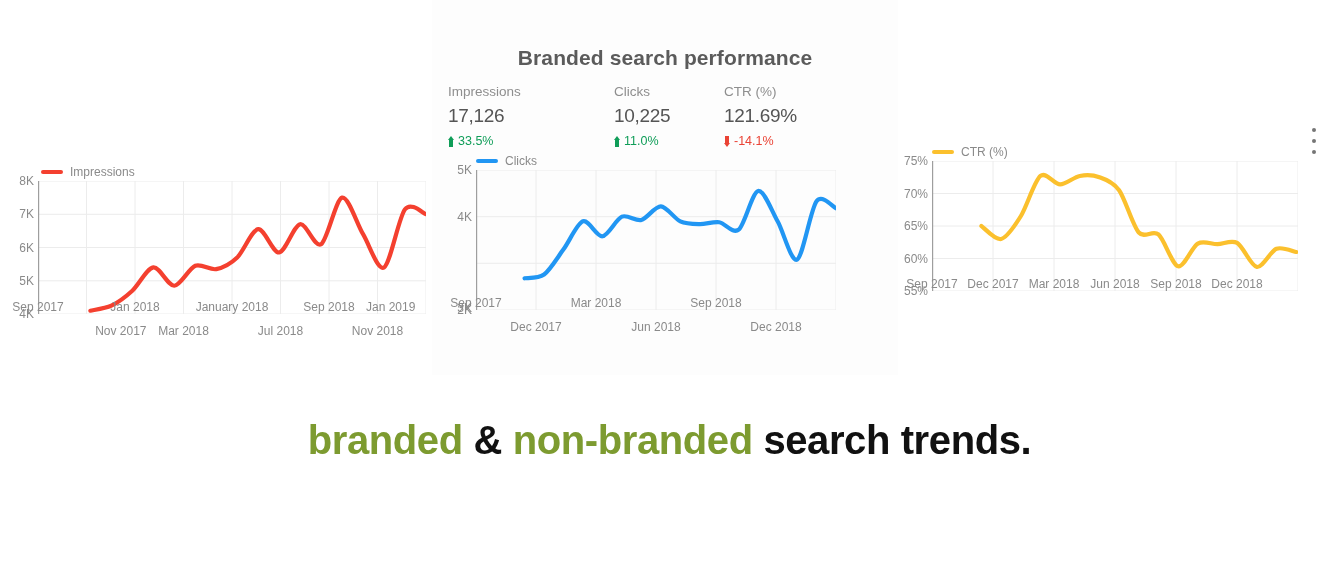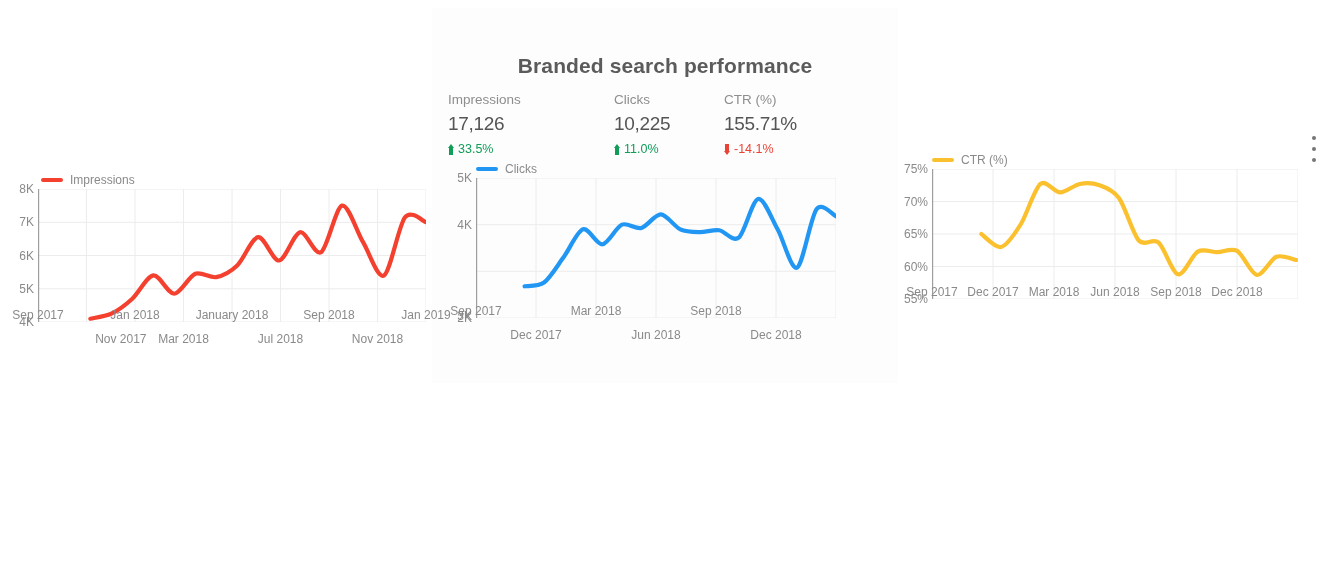--- a/index.html
+++ b/index.html
@@ -5,21 +5,21 @@
   html,body{margin:0;padding:0;}
   body{
     width:1339px;height:563px;
     background:#ffffff;
     font-family:"Liberation Sans","DejaVu Sans",sans-serif;
     overflow:hidden;position:relative;
   }
   .stage{position:absolute;left:0;top:0;width:1339px;height:563px;}
 
   
-  .dash{position:absolute;left:0;top:8px;width:1141px;height:375px;background:#fff;}
+  .dash{position:absolute;left:0;top:0;width:1141px;height:375px;background:#fff;}
   .dash-inner{position:absolute;left:432px;top:0;width:466px;height:375px;background:#fdfdfd;}
 
   .kebab{position:absolute;left:1307px;top:128px;width:14px;height:26px;
          display:flex;flex-direction:column;justify-content:space-between;align-items:center;cursor:pointer;}
   .kebab i{display:block;width:4px;height:4px;border-radius:50%;background:#757575;}
 
   .card-title{
     position:absolute;left:432px;top:46px;width:466px;
     text-align:center;font-size:21px;font-weight:bold;color:#5b5b5b;
     letter-spacing:.1px;
@@ -94,21 +94,21 @@
       <div class="sc sc2">
         <div class="sc-label">Clicks</div>
         <div class="sc-value">10,225</div>
         <div class="sc-delta up">
           <span class="arrow up"></span>
           <span>11.0%</span>
         </div>
       </div>
       <div class="sc sc3">
         <div class="sc-label">CTR (%)</div>
-        <div class="sc-value">155.71%</div>
+        <div class="sc-value">121.69%</div>
         <div class="sc-delta down">
           <span class="arrow down"></span>
           <span>-14.1%</span>
         </div>
       </div>
     </div>
 
     <div class="chart ch1" id="chart0">
       <div class="legend">
         <span class="swatch" style="background: rgb(244, 64, 47);"></span>
@@ -136,21 +136,21 @@
         </div>
     <div class="ytick" style="left: 0px; width: 26px; top: 144px;">4K</div>
         <div class="ytick" style="left: 0px; width: 26px; top: 110.75px;">5K</div>
         <div class="ytick" style="left: 0px; width: 26px; top: 77.5px;">6K</div>
         <div class="ytick" style="left: 0px; width: 26px; top: 44.25px;">7K</div>
         <div class="ytick" style="left: 0px; width: 26px; top: 11px;">8K</div>
         <div class="xtick" style="left: 0px; top: 137px; width: 120px; text-align: center; margin-left: -30px;">Sep 2017</div>
         <div class="xtick" style="left: 0px; top: 137px; width: 120px; text-align: center; margin-left: 67px;">Jan 2018</div>
         <div class="xtick" style="left: 0px; top: 137px; width: 120px; text-align: center; margin-left: 164px;">January 2018</div>
         <div class="xtick" style="left: 0px; top: 137px; width: 120px; text-align: center; margin-left: 261px;">Sep 2018</div>
-        <div class="xtick" style="left: 0px; top: 137px; width: 120px; text-align: center; margin-left: 358px;">Jan 2019</div>
+        <div class="xtick" style="left: 0px; top: 137px; width: 120px; margin-left: 358px;">Jan 2019</div>
         <div class="xtick" style="left: 0px; top: 161px; width: 120px; text-align: right; margin-left: 18.5px;">Nov 2017</div>
         <div class="xtick" style="left: 0px; top: 161px; width: 120px; text-align: center; margin-left: 115.5px;">Mar 2018</div>
         <div class="xtick" style="left: 0px; top: 161px; width: 120px; text-align: center; margin-left: 212.5px;">Jul 2018</div>
         <div class="xtick" style="left: 0px; top: 161px; width: 120px; text-align: center; margin-left: 309.5px;">Nov 2018</div>
       </div>
 
     <div class="chart ch2" id="chart1">
       <div class="legend">
         <span class="swatch" style="background: rgb(33, 150, 243);"></span>
         <span class="ltext">Clicks</span>
@@ -215,15 +215,21 @@
         <div class="xtick" style="left: 0px; top: 134px; width: 120px; text-align: center; margin-left: -26px;">Sep 2017</div>
         <div class="xtick" style="left: 0px; top: 134px; width: 120px; text-align: center; margin-left: 35px;">Dec 2017</div>
         <div class="xtick" style="left: 0px; top: 134px; width: 120px; text-align: center; margin-left: 96px;">Mar 2018</div>
         <div class="xtick" style="left: 0px; top: 134px; width: 120px; text-align: center; margin-left: 157px;">Jun 2018</div>
         <div class="xtick" style="left: 0px; top: 134px; width: 120px; text-align: center; margin-left: 218px;">Sep 2018</div>
         <div class="xtick" style="left: 0px; top: 134px; width: 120px; text-align: center; margin-left: 279px;">Dec 2018</div>
       </div>
   </div>
 
   <div class="caption">
+    <div>
+      <span class="hl">branded</span>
+      <span>&amp;</span>
+      <span class="hl">non-branded</span>
+      <span>search trends.</span>
+    </div>
   </div>
 
 </div>
 
 </body></html>

